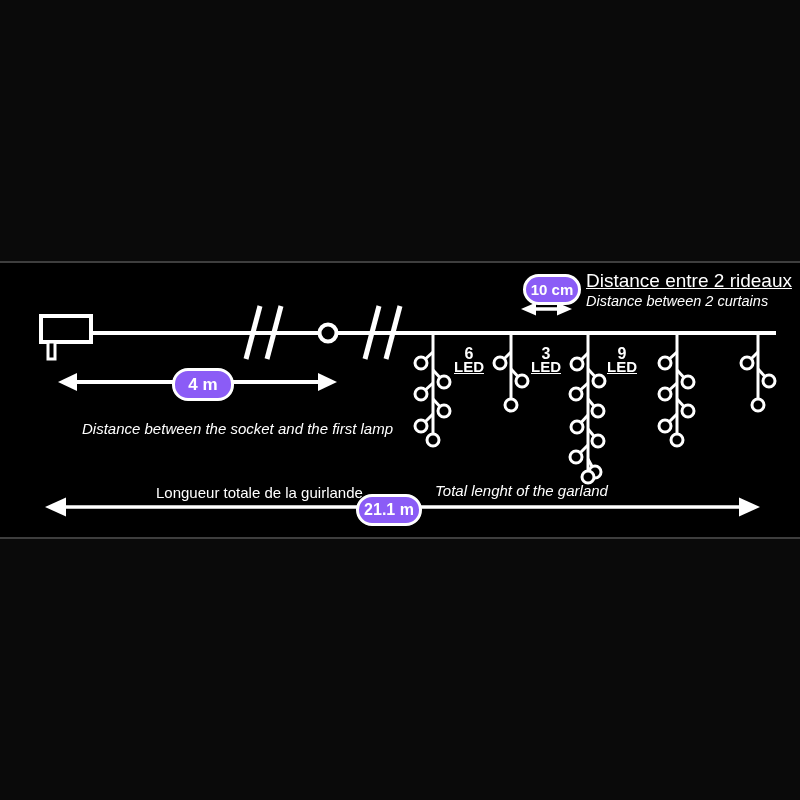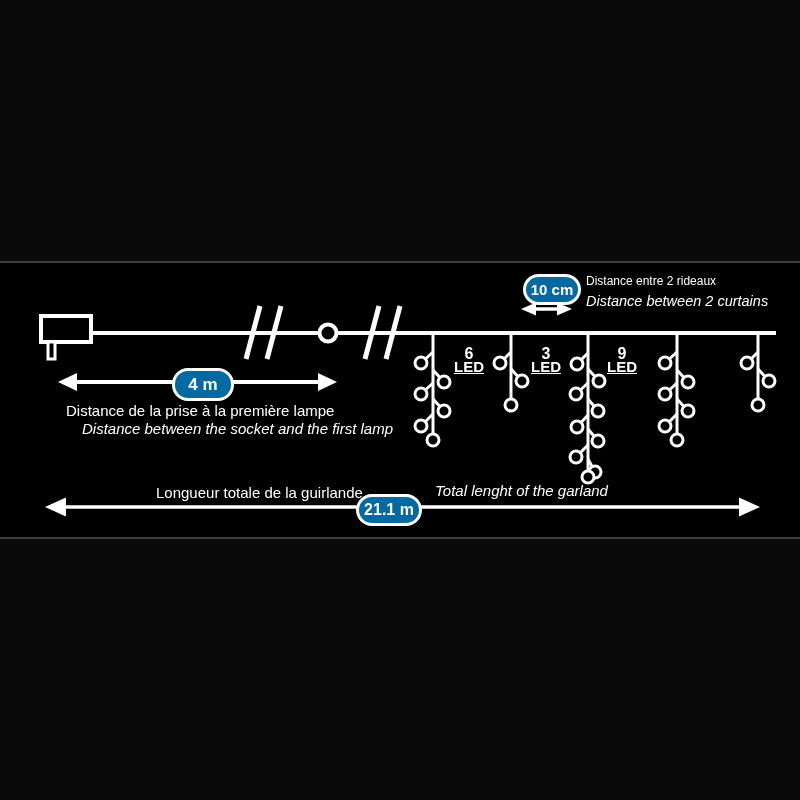--- a/index.html
+++ b/index.html
@@ -9,30 +9,30 @@
   }
   .stage { position:relative; width:800px; height:800px; background:#000; }
   .band  { position:absolute; left:0; width:800px; background:#0a0a0a; }
   .band.top    { top:0; height:261px; }
   .band.bottom { top:539px; height:261px; }
   .sep   { position:absolute; left:0; width:800px; height:2px; background:#3e3e3e; }
   .sep.top    { top:261px; }
   .sep.bottom { top:537px; }
   svg.diagram { position:absolute; left:0; top:0; }
   .pill {
-    position:absolute; background:#0369a1; border:3px solid #fff; border-radius:16px;
+    position:absolute; background:#8b5cf6; border:3px solid #fff; border-radius:16px;
     display:flex; align-items:center; justify-content:center;
     font-weight:bold; white-space:nowrap;
   }
   .pill-10cm { left:523px; top:274px; width:52px; height:25px; font-size:15px; }
   .pill-5m   { left:172px; top:368px; width:56px; height:27px; font-size:17px; }
   .pill-149  { left:356px; top:494px; width:60px; height:26px; font-size:16px; }
   .lbl { position:absolute; white-space:nowrap; font-size:15px; line-height:18px; }
   .it  { font-style:italic; }
-  .lbl-fr1 { left:586px; top:272px; font-size:12px; }
+  .lbl-fr1 { left:586px; top:272px; font-size:19px;text-decoration:underline; }
   .lbl-en1 { left:586px; top:292px; font-size:14.5px; }
   .lbl-fr2 { left:66px;  top:402px; }
   .lbl-en2 { left:82px;  top:420px; }
   .lbl-fr3 { left:156px; top:484px; }
   .lbl-en3 { left:435px; top:482px; }
   .led-label {
     position:absolute; top:347px; width:60px; text-align:center;
     font-weight:bold; font-size:16px; line-height:13px;
   }
   .led-label .unit { font-size:15px;text-decoration:underline; }
@@ -154,21 +154,20 @@
       </g>
   </svg>
 
   <div class="pill pill-10cm">10 cm</div>
   <div class="pill pill-5m">4 m</div>
   <div class="pill pill-149">21.1 m</div>
 
   <div class="lbl lbl-fr1">Distance entre 2 rideaux</div>
   <div class="lbl lbl-en1 it">Distance between 2 curtains</div>
 
-  <div class="lbl lbl-fr2">Distance de la prise à la première lampe</div>
   <div class="lbl lbl-en2 it">Distance between the socket and the first lamp</div>
 
   <div class="lbl lbl-fr3">Longueur totale de la guirlande</div>
   <div class="lbl lbl-en3 it">Total lenght of the garland</div>
 
   <div class="led-label led-1">
     <div>6</div>
     <div class="unit">LED</div>
   </div>
   <div class="led-label led-2">

